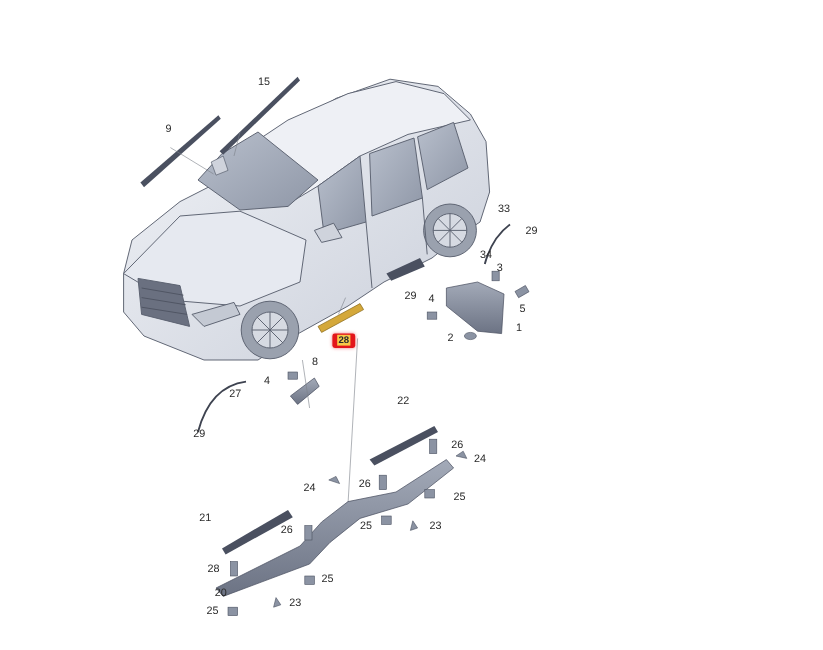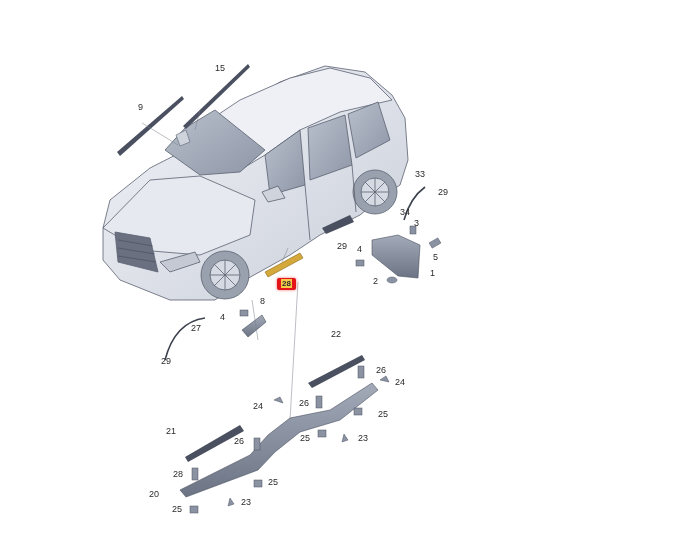--- a/index.html
+++ b/index.html
@@ -149,16 +149,16 @@
 <div class="lbl" style="left:395px;top:377px">24</div>
 <div class="lbl" style="left:253px;top:401px">24</div>
 <div class="lbl" style="left:299px;top:398px">26</div>
 <div class="lbl" style="left:378px;top:409px">25</div>
 <div class="lbl" style="left:300px;top:433px">25</div>
 <div class="lbl" style="left:358px;top:433px">23</div>
 <div class="lbl" style="left:166px;top:426px">21</div>
 <div class="lbl" style="left:234px;top:436px">26</div>
 <div class="lbl" style="left:173px;top:469px">28</div>
 <div class="lbl" style="left:268px;top:477px">25</div>
-<div class="lbl" style="left:149px;top:489px">20</div>
+<div class="lbl" style="left:179px;top:489px">20</div>
 <div class="lbl" style="left:241px;top:497px">23</div>
 <div class="lbl" style="left:172px;top:504px">25</div>
 </div>
 
 </body></html>

